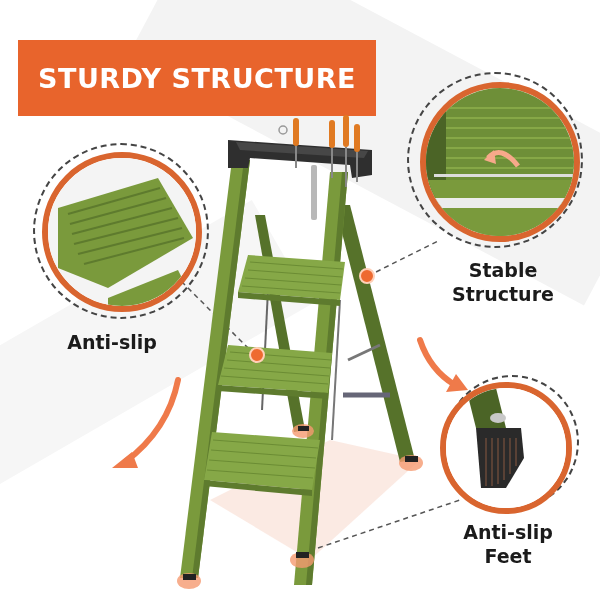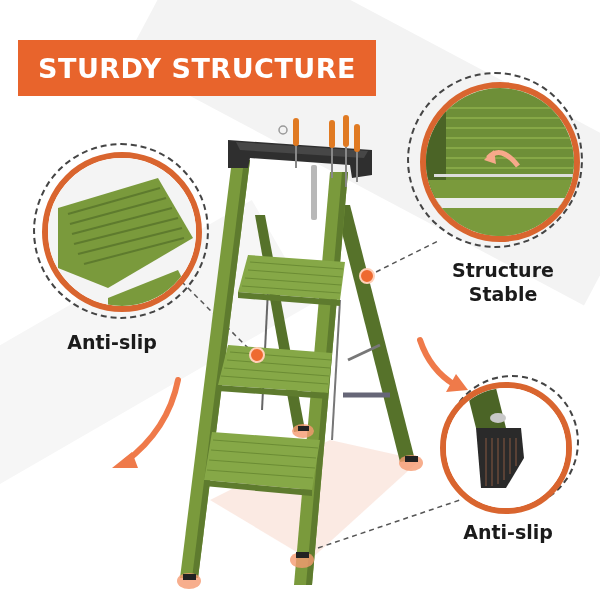--- a/index.html
+++ b/index.html
@@ -1,18 +1,18 @@
 <!DOCTYPE html>
 <html><head>
 <meta charset="utf-8">
 <style>
   html, body { margin:0; padding:0; }
   body { width:600px; height:600px; position:relative; overflow:hidden; background:#ffffff; font-family:"DejaVu Sans", sans-serif; }
   .bg-stripe { position:absolute; background:#f1f1f1; transform-origin:0 0; }
-  .banner { position:absolute; left:18px; top:40px; width:358px; height:56px; background:#e8642c; display:flex; align-items:center; justify-content:center; }
+  .banner { position:absolute; left:18px; top:40px; width:358px; height:76px; background:#e8642c; display:flex; align-items:center; justify-content:center; }
   .banner span { color:#fff; font-family:"DejaVu Sans", sans-serif; font-weight:bold; font-size:27px; letter-spacing:0.5px; }
   .label { position:absolute; text-align:center; font-family:"DejaVu Sans", sans-serif; font-weight:bold; color:#1b1b1b; font-size:19px; line-height:24px; }
   .dashed { position:absolute; border-radius:50%; border:2px dashed #444; }
   .ring { position:absolute; border-radius:50%; border:6px solid #d9652f; overflow:hidden; background:#fff; }
   svg { display:block; }
 </style>
 </head>
 <body>
 
 <div class="bg-stripe" style="left:200px;top:-80px;width:520px;height:160px;transform:rotate(28deg);background:#f3f3f3;"></div>
@@ -112,22 +112,22 @@
     <rect x="0" y="0" width="20" height="110" fill="#4b6426"></rect>
     <rect x="8" y="86" width="140" height="3" fill="#dcdcdc"></rect>
     <rect x="0" y="92" width="148" height="18" fill="#7a9a3c"></rect>
     <rect x="0" y="110" width="148" height="10" fill="#ececec"></rect>
     <rect x="0" y="120" width="148" height="28" fill="#7a9a3c"></rect>
     <path d="M62,70 Q75,56 92,78" stroke="#f7a98a" stroke-width="5" fill="none"></path>
     <polygon points="58,72 68,62 70,76" fill="#f7a98a"></polygon>
   </svg>
 </div>
 <div class="label" style="left:438px;top:258px;width:130px;">
+  <div>Stable</div>
   <div>Structure</div>
-  <div>Stable</div>
 </div>
 
 <div class="dashed" style="left:33px;top:143px;width:172px;height:172px;"></div>
 <div class="ring" style="left:42px;top:152px;width:148px;height:148px;">
   <svg width="148" height="148" viewBox="0 0 148 148">
     <rect x="0" y="0" width="148" height="148" fill="#f4f4f4"></rect>
     <polygon points="10,50 110,20 145,80 60,130 10,110" fill="#7a9a3c"></polygon>
     <g stroke="#5e7b2e" stroke-width="2">
       <line x1="20" y1="56" x2="112" y2="30"></line>
         <line x1="22" y1="66" x2="118" y2="40"></line>
@@ -155,13 +155,14 @@
       <line x1="52" y1="50" x2="52" y2="96"></line>
         <line x1="58" y1="50" x2="58" y2="92"></line>
       <line x1="64" y1="50" x2="64" y2="86"></line>
         <line x1="70" y1="50" x2="70" y2="78"></line>
     </g>
     <ellipse cx="52" cy="30" rx="8" ry="5" fill="#c8c8c8"></ellipse>
   </svg>
 </div>
 <div class="label" style="left:448px;top:520px;width:120px;">
   <div>Anti-slip</div>
+  <div>Feet</div>
 </div>
 
 </body></html>

